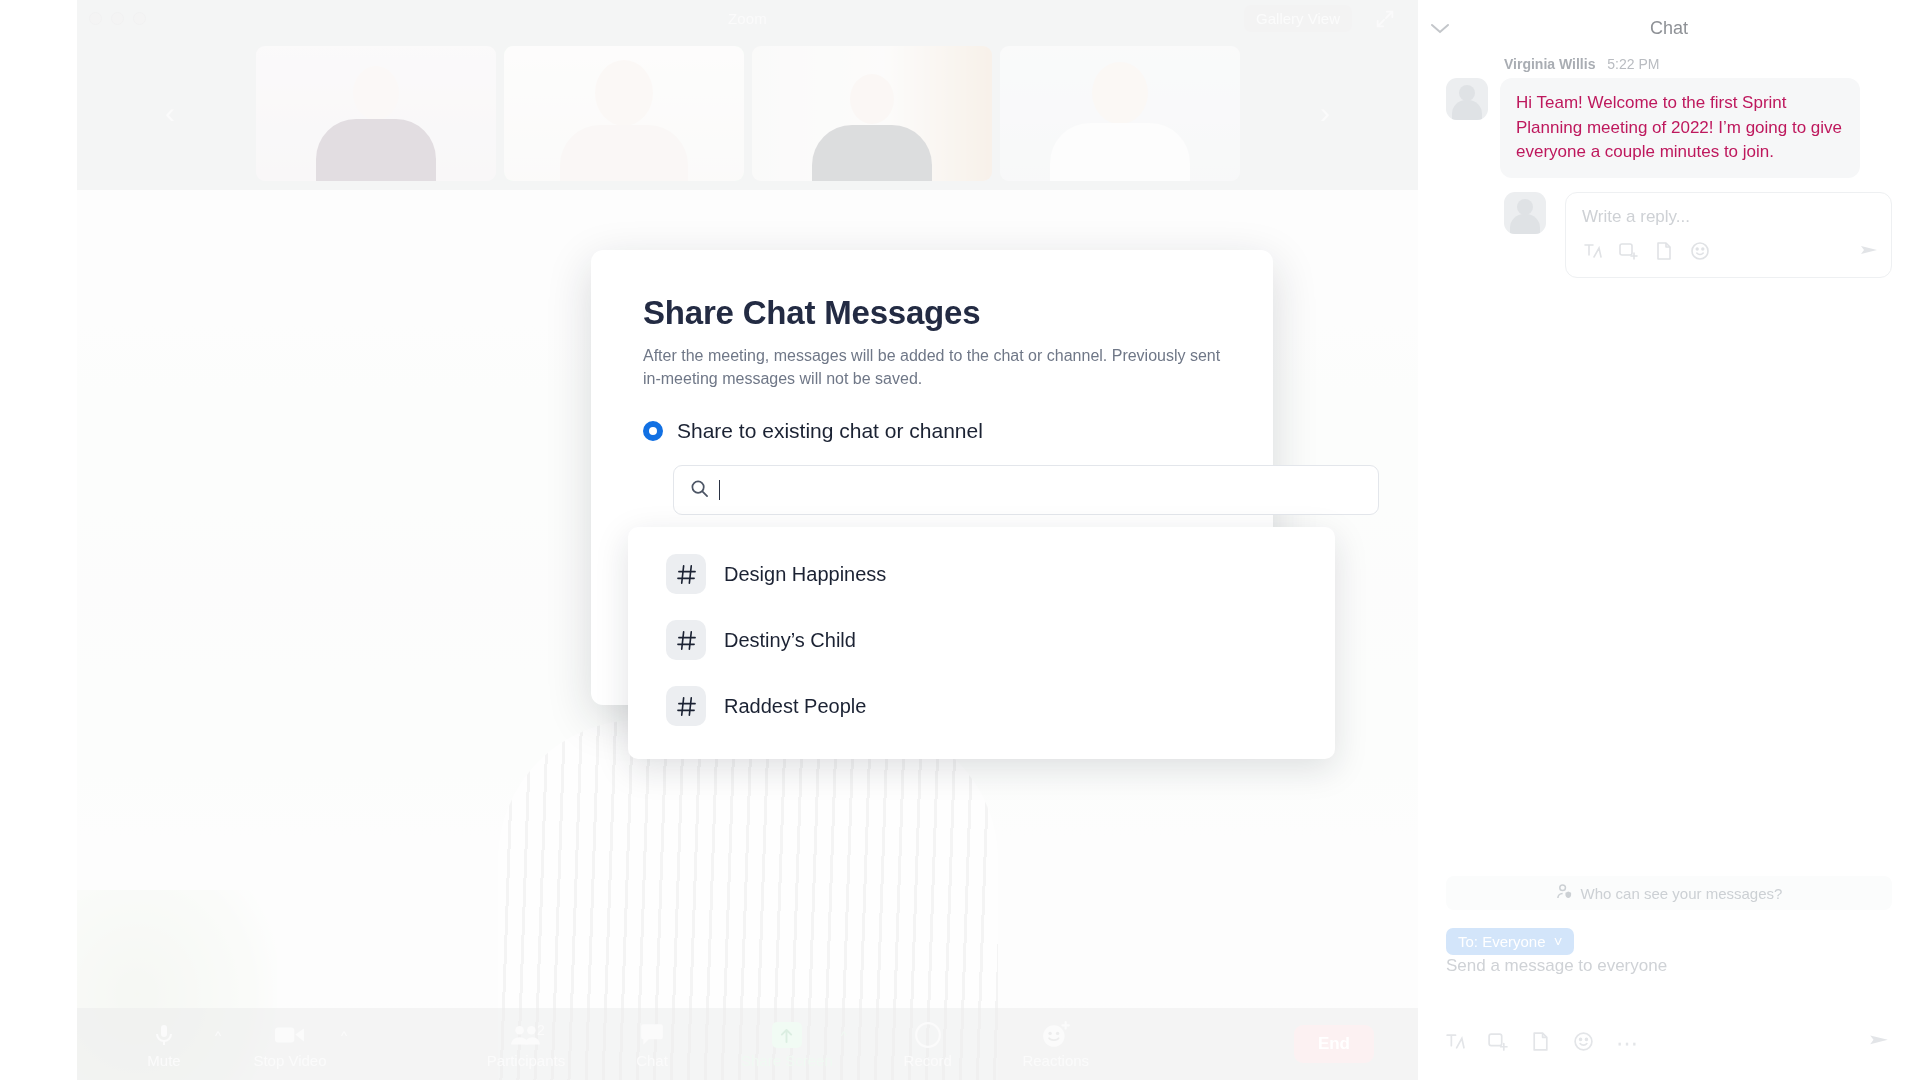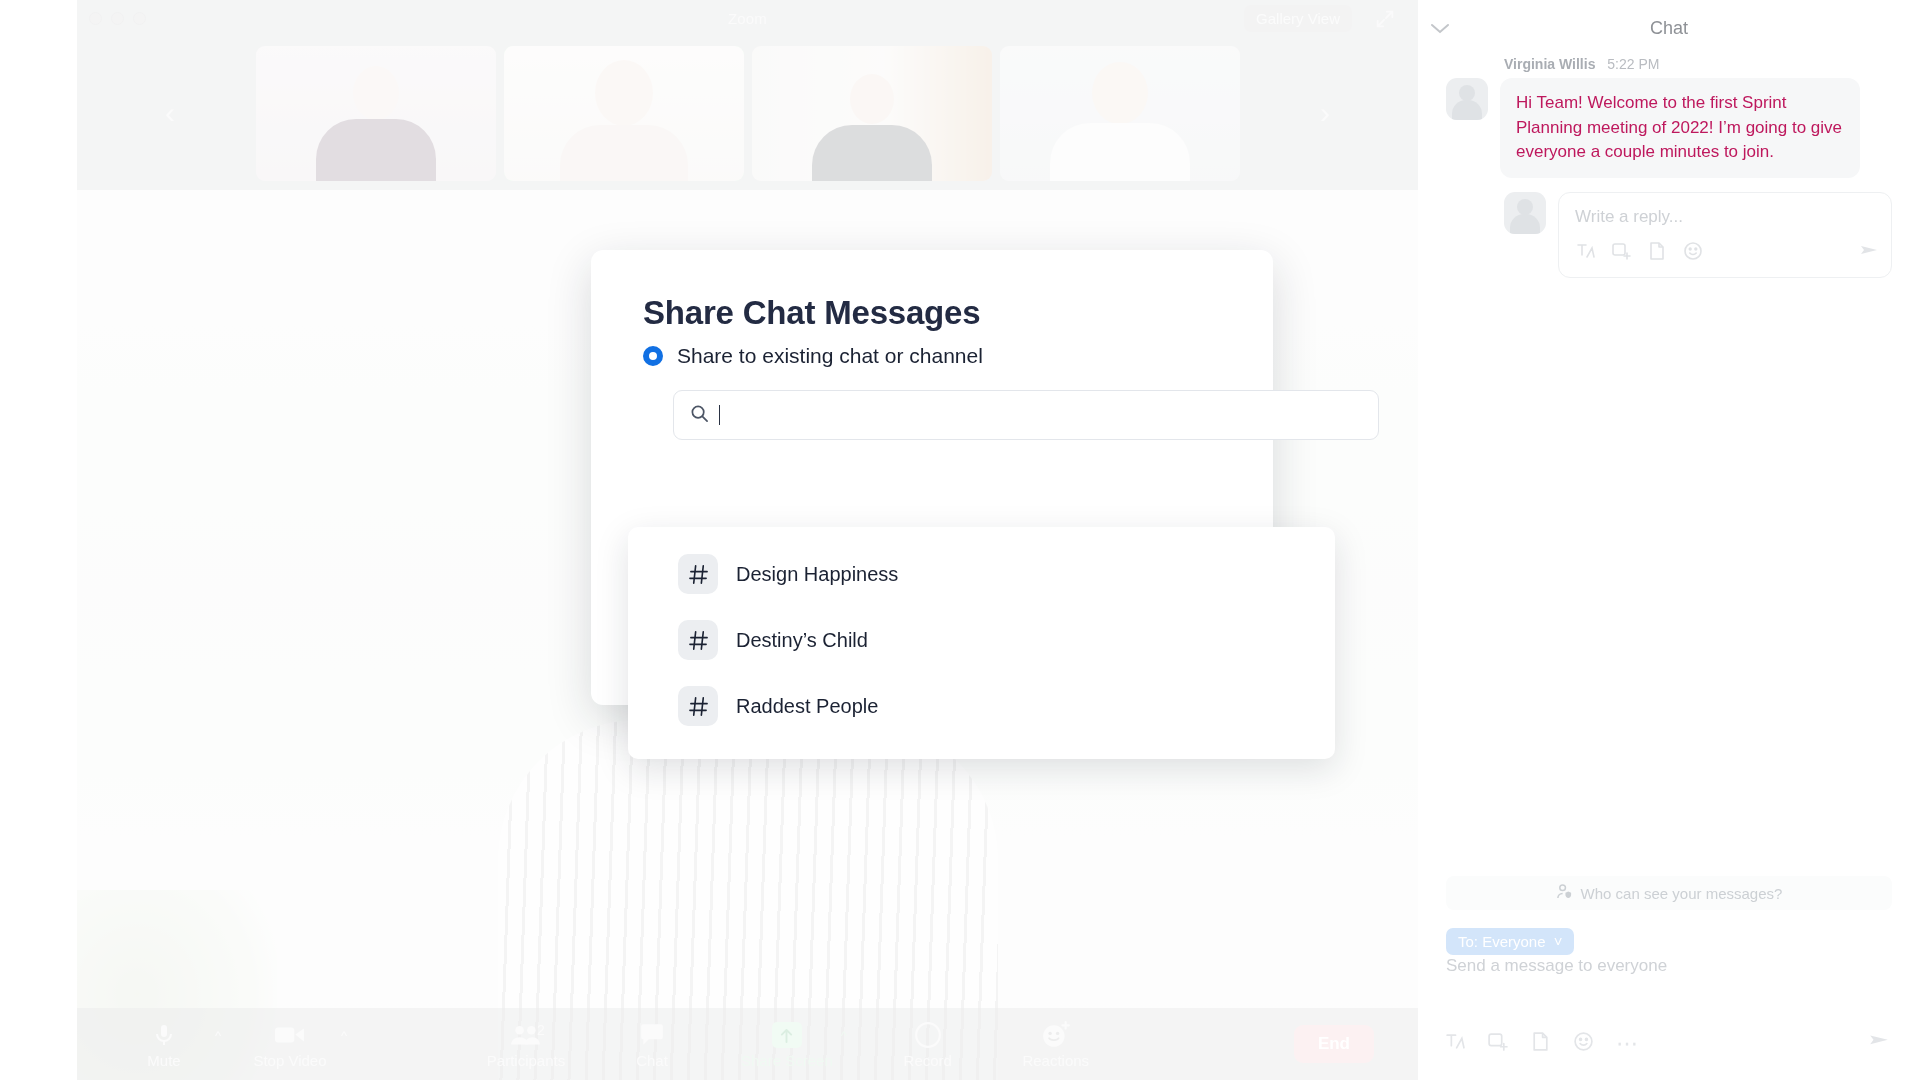--- a/index.html
+++ b/index.html
@@ -168,21 +168,21 @@
   .avatar {
     width: 42px; height: 42px; border-radius: 11px; flex: 0 0 42px;
     background: #eceef0; overflow: hidden; position: relative;
   }
   .avatar .a-head { position:absolute; left:50%; transform:translateX(-50%); top:7px; width:16px;height:16px;border-radius:50%; background:#dfe2e5;}
   .avatar .a-body { position:absolute; left:50%; transform:translateX(-50%); bottom:0; width:30px;height:20px;border-radius:14px 14px 0 0; background:#dfe2e5;}
   .msg-bubble {
     background: #f6f7f8; border-radius: 12px; padding: 13px 16px;
     font-size: 17px; line-height: 1.45; color: #be185d; max-width: 360px;
   }
-  #reply-box-wrap { margin-left: 58px; margin-top: 14px; display:flex; gap:12px; }
+  #reply-box-wrap { margin-left: 58px; margin-top: 14px; display:flex; gap:19px; }
   #reply-box {
     flex: 1; border: 1px solid #eef0f2; border-radius: 12px;
     padding: 14px 16px 10px 16px; min-height: 86px; position: relative;
   }
   #reply-placeholder { font-size: 17px; color: #ced1d5; }
   .reply-icons { display: flex; gap: 16px; margin-top: 14px; color: #e0e2e5; }
   #reply-send {
     position: absolute; right: 12px; bottom: 10px;
     color: #e2e4e7; font-size: 17px;
   }
@@ -263,21 +263,21 @@
   }
 
   
   #dropdown {
     position: absolute;
     left: 628px; top: 527px;
     width: 707px; height: 232px;
     background: #ffffff;
     border-radius: 10px;
     box-shadow: 0 10px 34px rgba(22,30,46,0.13);
-    padding: 14px 12px;
+    padding: 14px 0;
     overflow: hidden;
   }
   .dd-item {
     height: 66px; display: flex; align-items: center; gap: 18px;
     padding: 0 0 0 38px;
   }
   .dd-icon {
     width: 40px; height: 40px; border-radius: 10px; background: #eceef1;
     display: flex; align-items: center; justify-content: center;
     color: #1b2233; font-size: 24px; flex: 0 0 40px;
@@ -546,20 +546,21 @@
   <div id="compose-send">
     <svg viewBox="0 0 20 20" width="22" height="22" fill="currentColor">
         <path d="M2 4l16 4-16 4 3-4z"></path>
       </svg>
   </div>
 </div>
 
 <div id="modal">
   <div id="modal-inner">
     <div id="modal-title">Share Chat Messages</div>
+    <div id="modal-desc">After the meeting, messages will be added to the chat or channel. Previously sent in-meeting messages will not be saved.</div>
 
     <div class="radio-row">
       <div class="radio selected"></div>
       <div class="radio-label">Share to existing chat or channel</div>
     </div>
 
     <div id="search-field">
       <span id="search-icon">
         <svg viewBox="0 0 20 20" width="19" height="19" fill="none" stroke="currentColor" stroke-width="1.8" stroke-linecap="round">
             <circle cx="8.5" cy="8.5" r="6"></circle>

